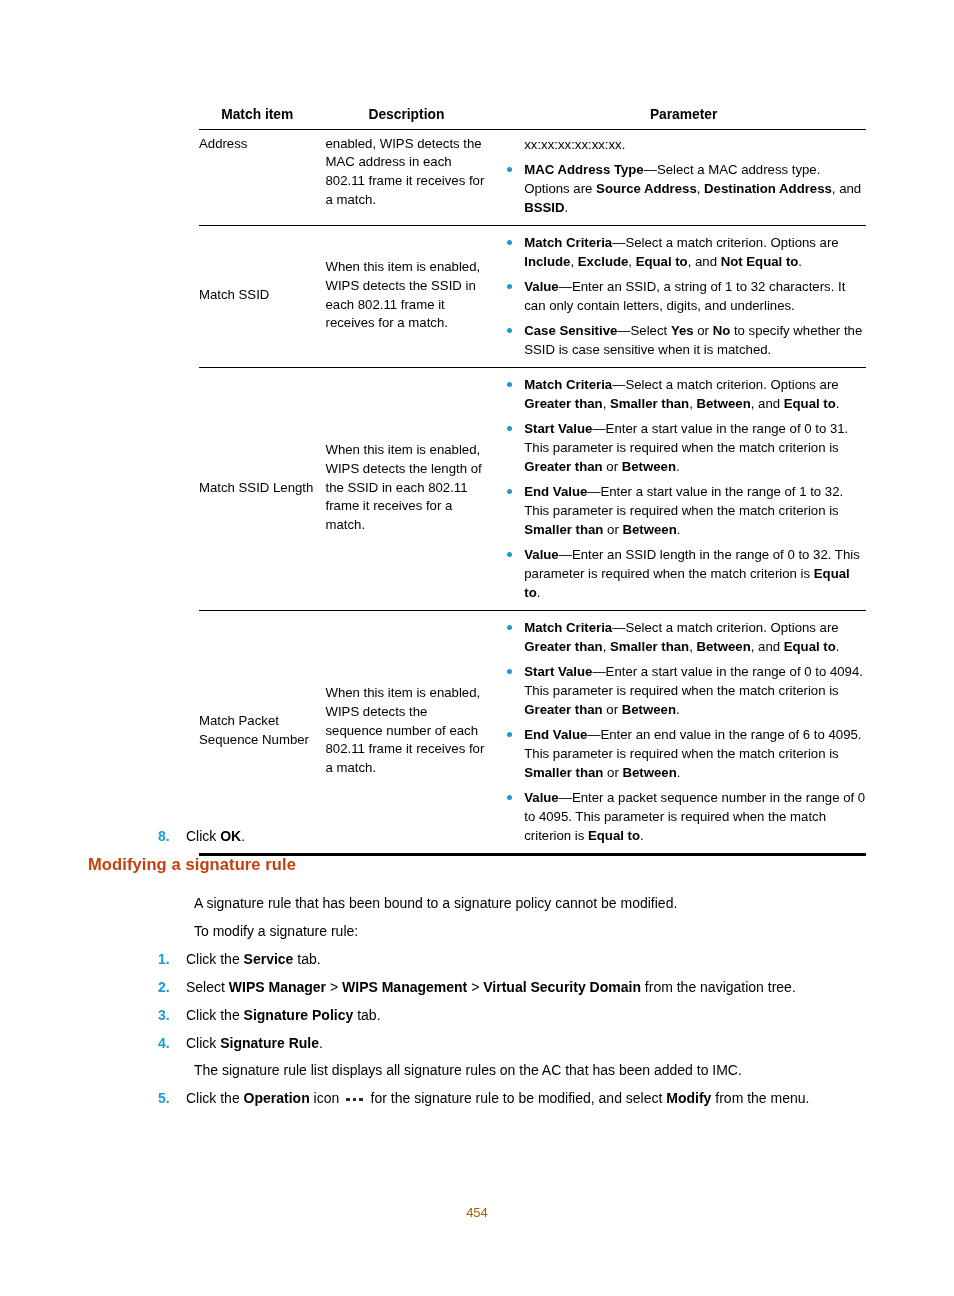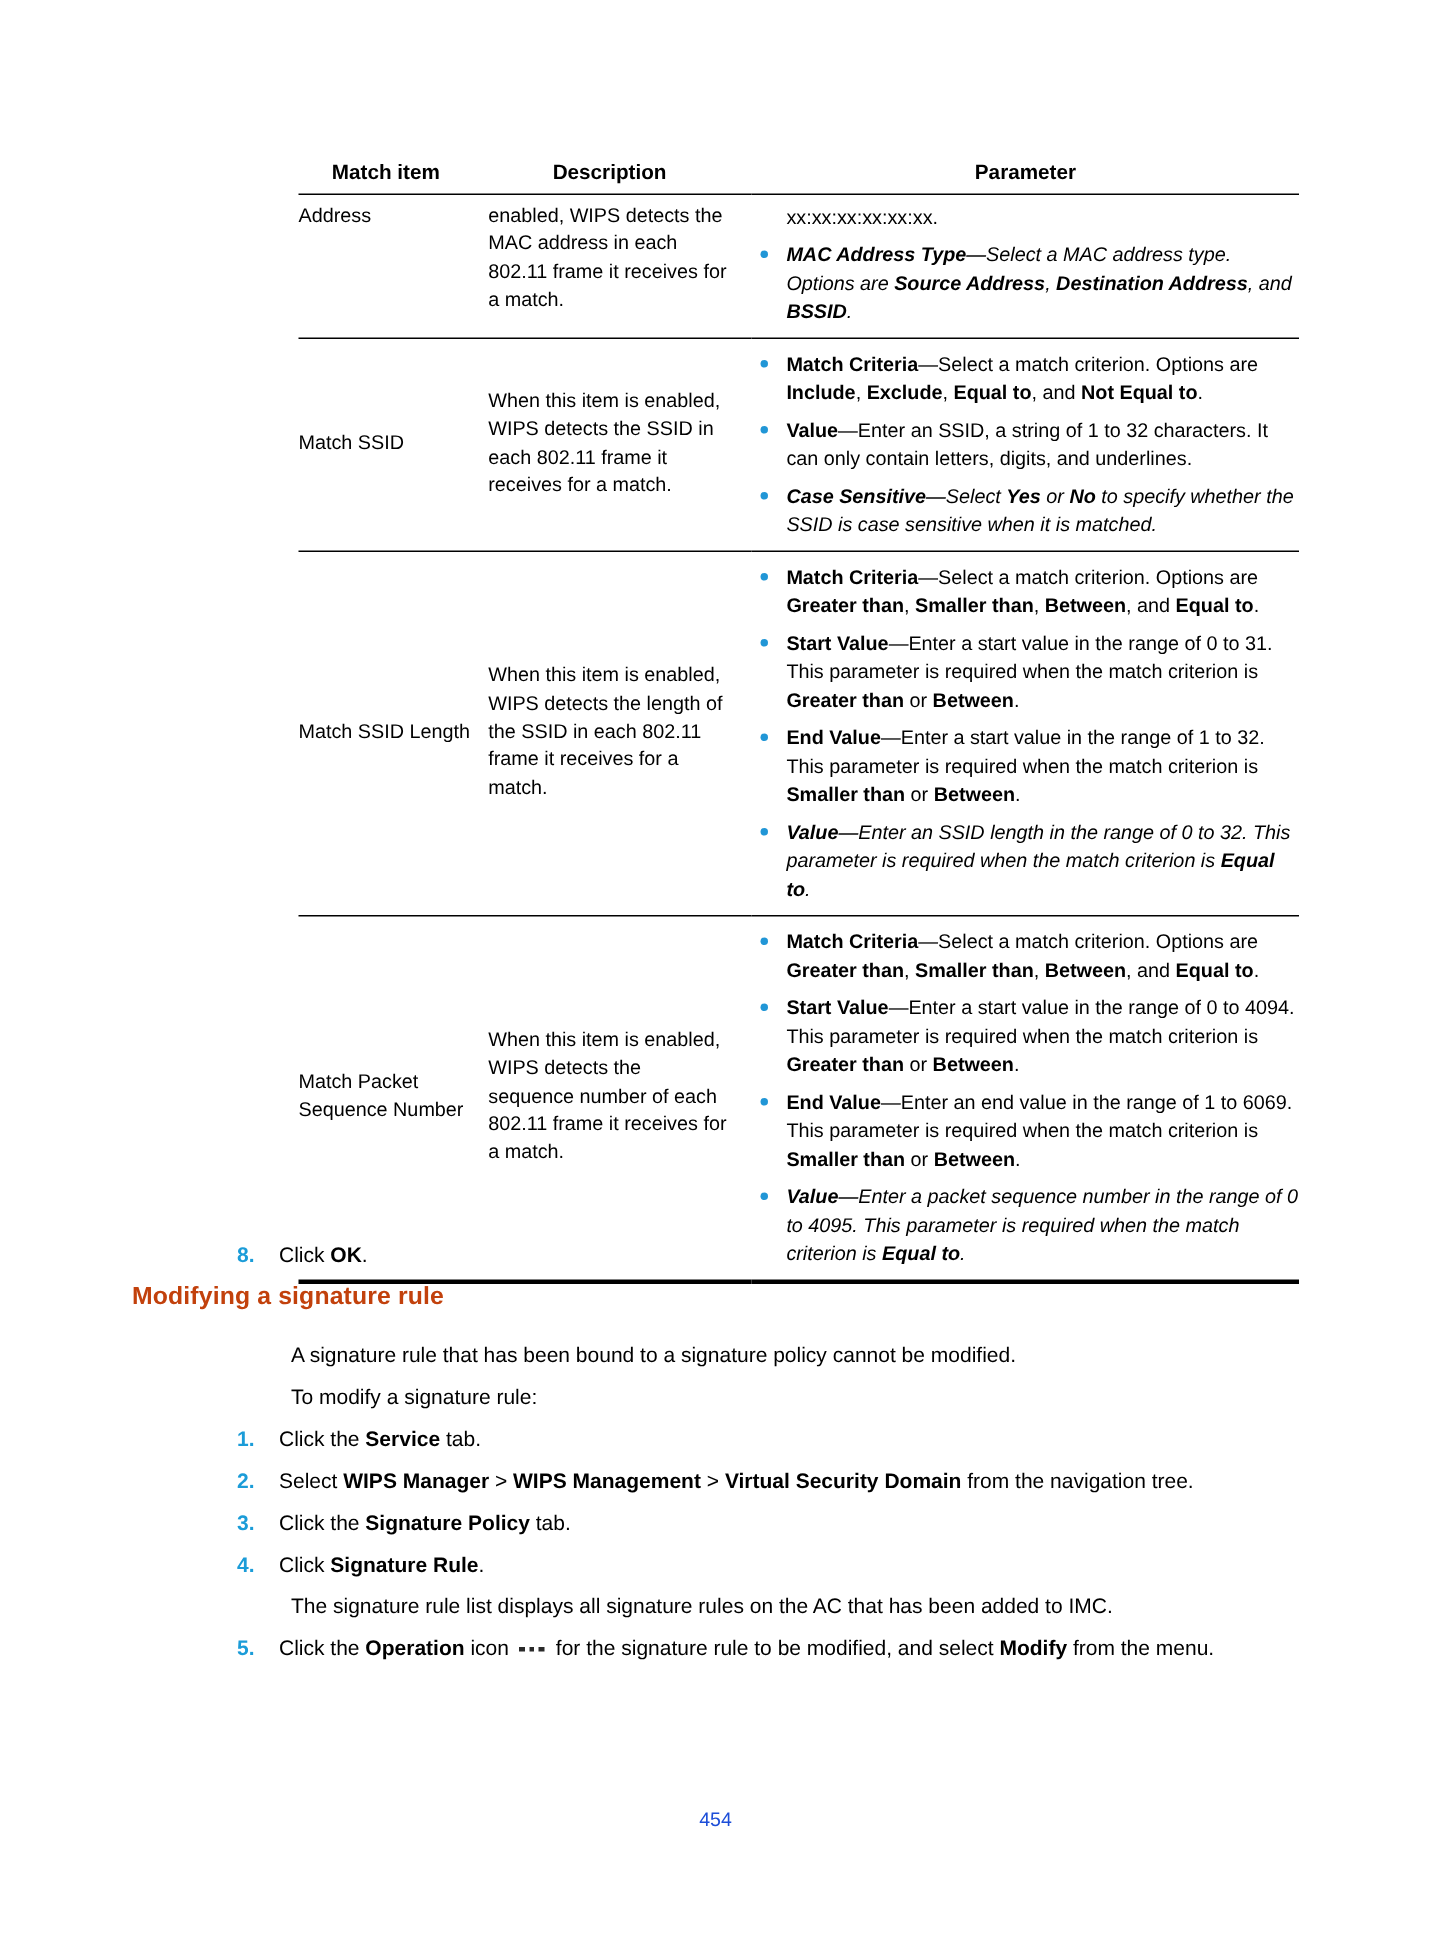--- a/index.html
+++ b/index.html
@@ -64,21 +64,21 @@
     list-style: none;
     margin: 0;
     padding: 0;
   }
   ul.params > li {
     position: relative;
     padding-left: 23px;
     margin: 0 0 6px 0;
     line-height: 1.44;
   }
-  ul.params > li:last-child { margin-bottom: 0; font-style: italic; }
+  ul.params > li:last-child { margin-bottom: 0; }
   ul.params > li::before {
     content: "";
     position: absolute;
     left: 6px;
     top: 7px;
     width: 5px;
     height: 5px;
     border-radius: 50%;
     background: #2196d6;
   }
@@ -144,21 +144,21 @@
   }
   .op-dots i:last-child { margin-right: 0; }
 
   .page-number {
     position: absolute;
     left: 0;
     top: 1205px;
     width: 954px;
     text-align: center;
     font-size: 13px;
-    color: #1d4ed8;
+    color: #a16207;
   }
 </style>
 </head>
 <body>
 
 <div class="page">
 
   <table class="match-table rule-top">
     <thead>
       <tr>
@@ -201,21 +201,21 @@
             </ul>
           </td>
         </tr>
         <tr>
           <td class="col-item">Match Packet Sequence Number</td>
           <td class="col-desc">When this item is enabled, WIPS detects the sequence number of each 802.11 frame it receives for a match.</td>
           <td class="col-param">
             <ul class="params">
               <li><b>Match Criteria</b><span>—Select a match criterion. Options are </span><b>Greater than</b><span>, </span><b>Smaller than</b><span>, </span><b>Between</b><span>, and </span><b>Equal to</b><span>.</span></li>
               <li><b>Start Value</b><span>—Enter a start value in the range of 0 to 4094. This parameter is required when the match criterion is </span><b>Greater than</b><span> or </span><b>Between</b><span>.</span></li>
-              <li><b>End Value</b><span>—Enter an end value in the range of 1 to 6069. This parameter is required when the match criterion is </span><b>Smaller than</b><span> or </span><b>Between</b><span>.</span></li>
+              <li><b>End Value</b><span>—Enter an end value in the range of 6 to 4095. This parameter is required when the match criterion is </span><b>Smaller than</b><span> or </span><b>Between</b><span>.</span></li>
               <li><b>Value</b><span>—Enter a packet sequence number in the range of 0 to 4095. This parameter is required when the match criterion is </span><b>Equal to</b><span>.</span></li>
             </ul>
           </td>
         </tr>
       </tbody>
   </table>
 
   <div class="step" style="left:158px; top:826px; width:700px;">
     <span class="num">8.</span>
     <span class="txt"><span>Click </span><b>OK</b><span>.</span></span>

